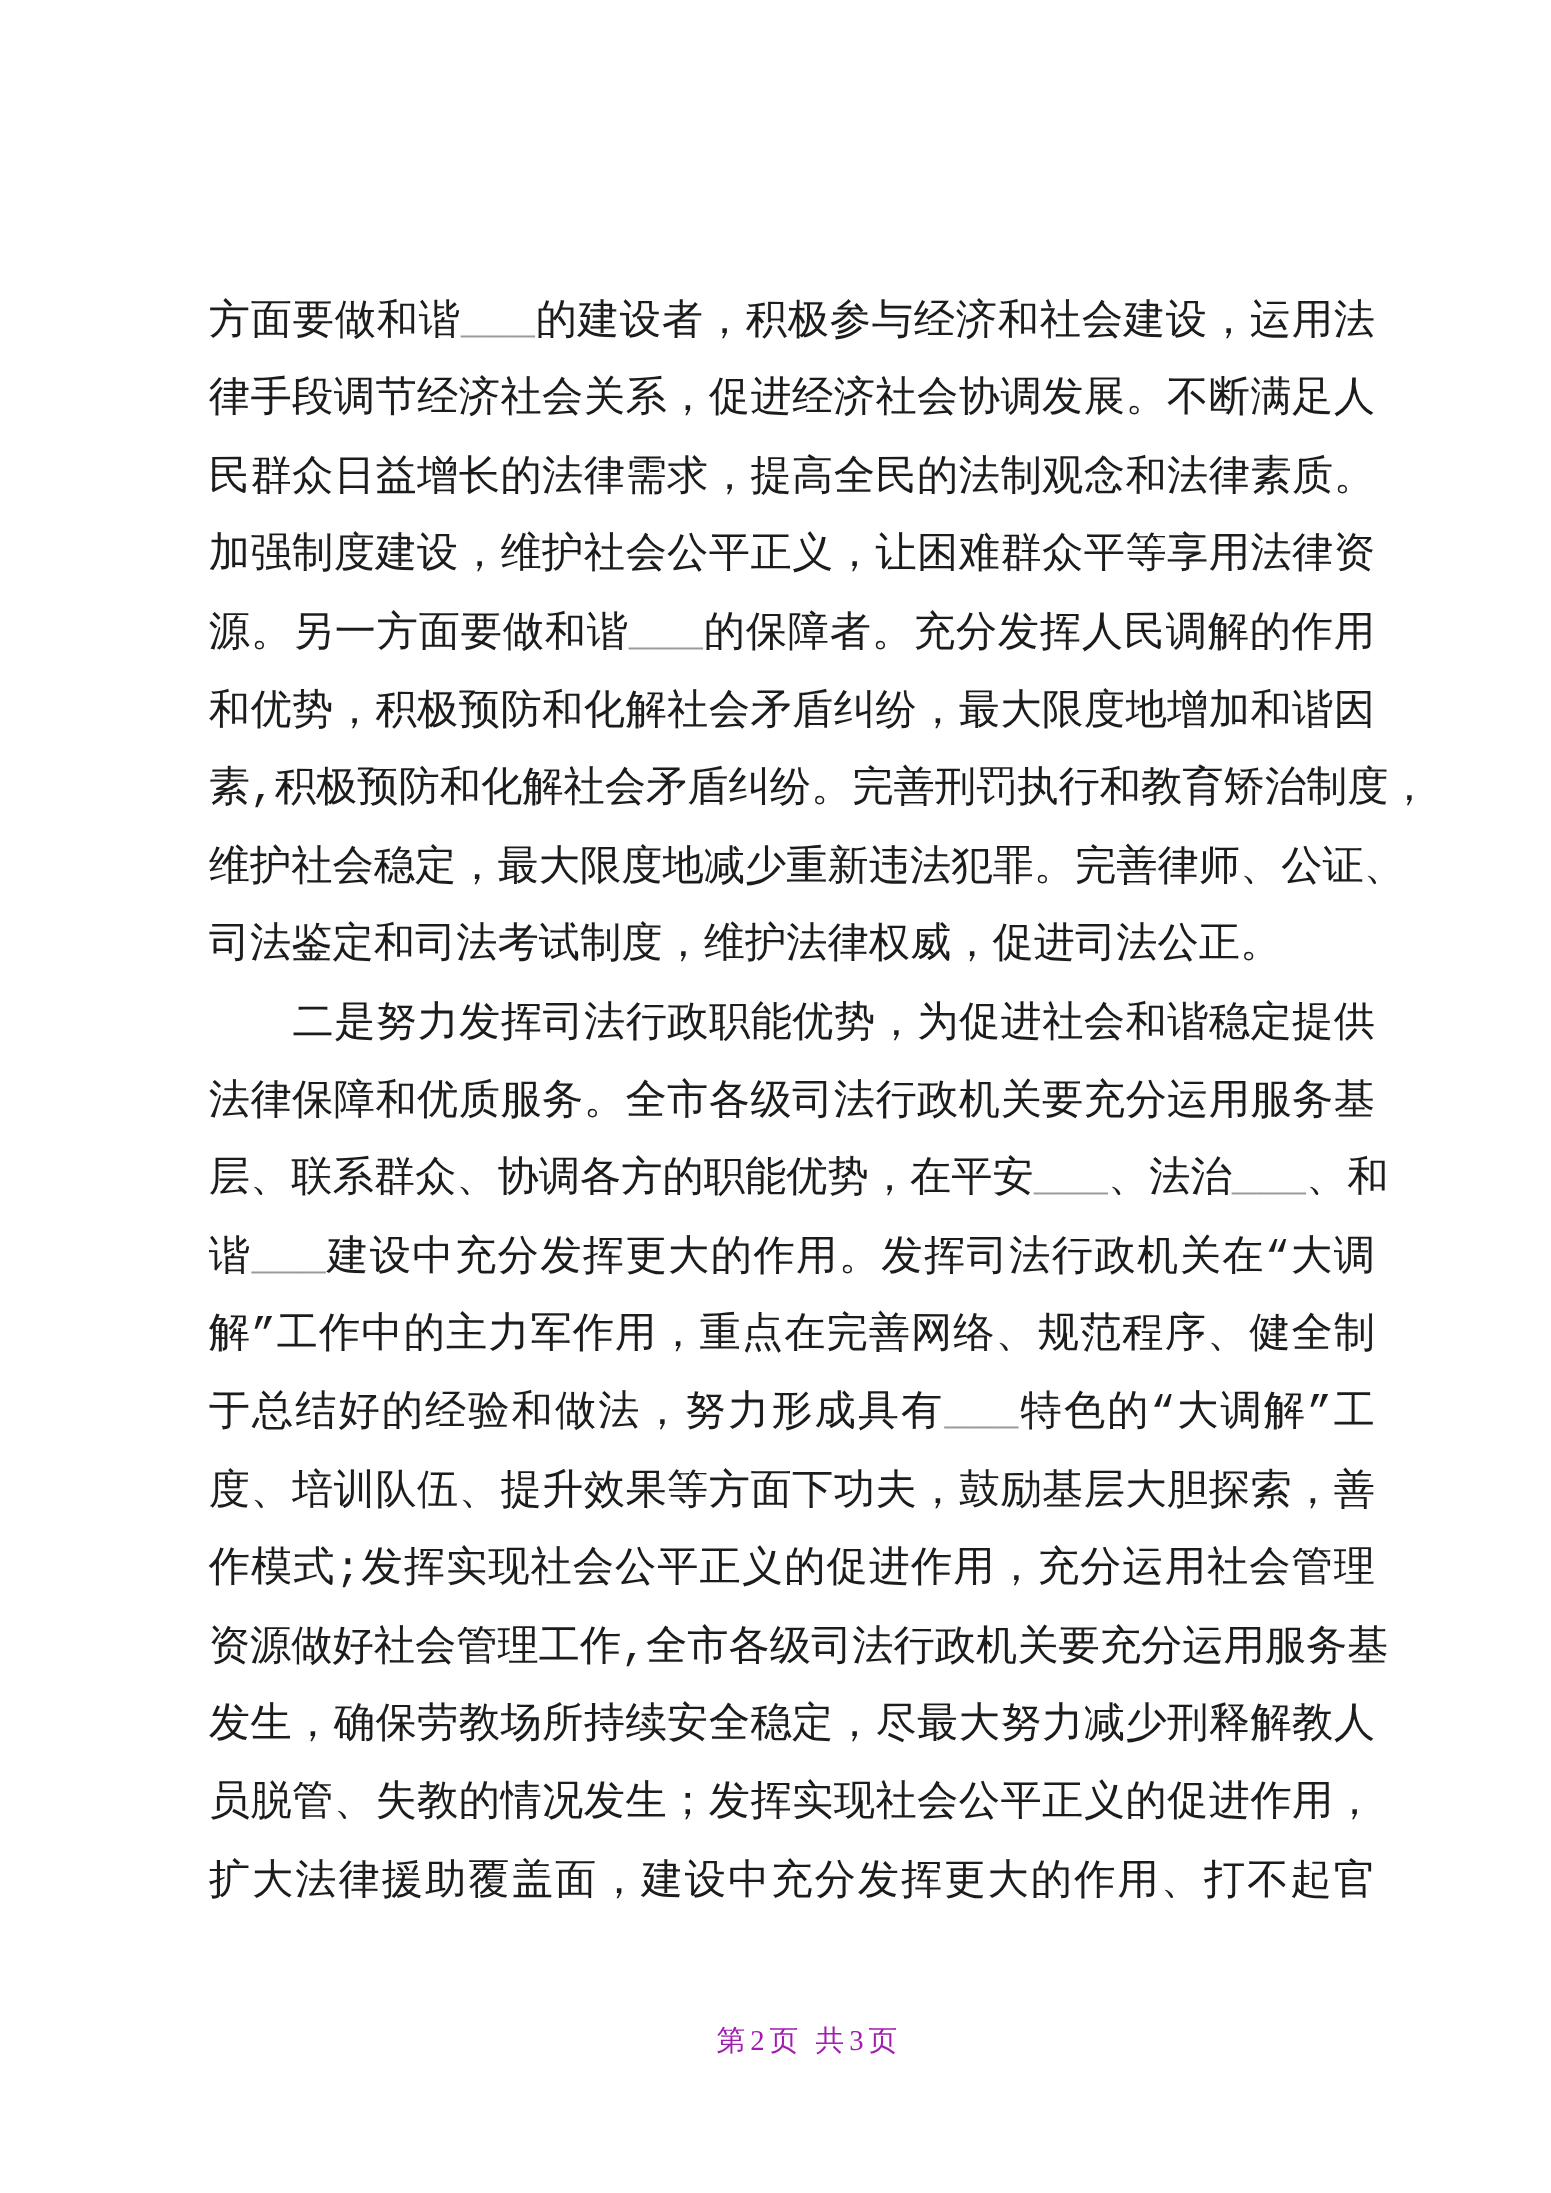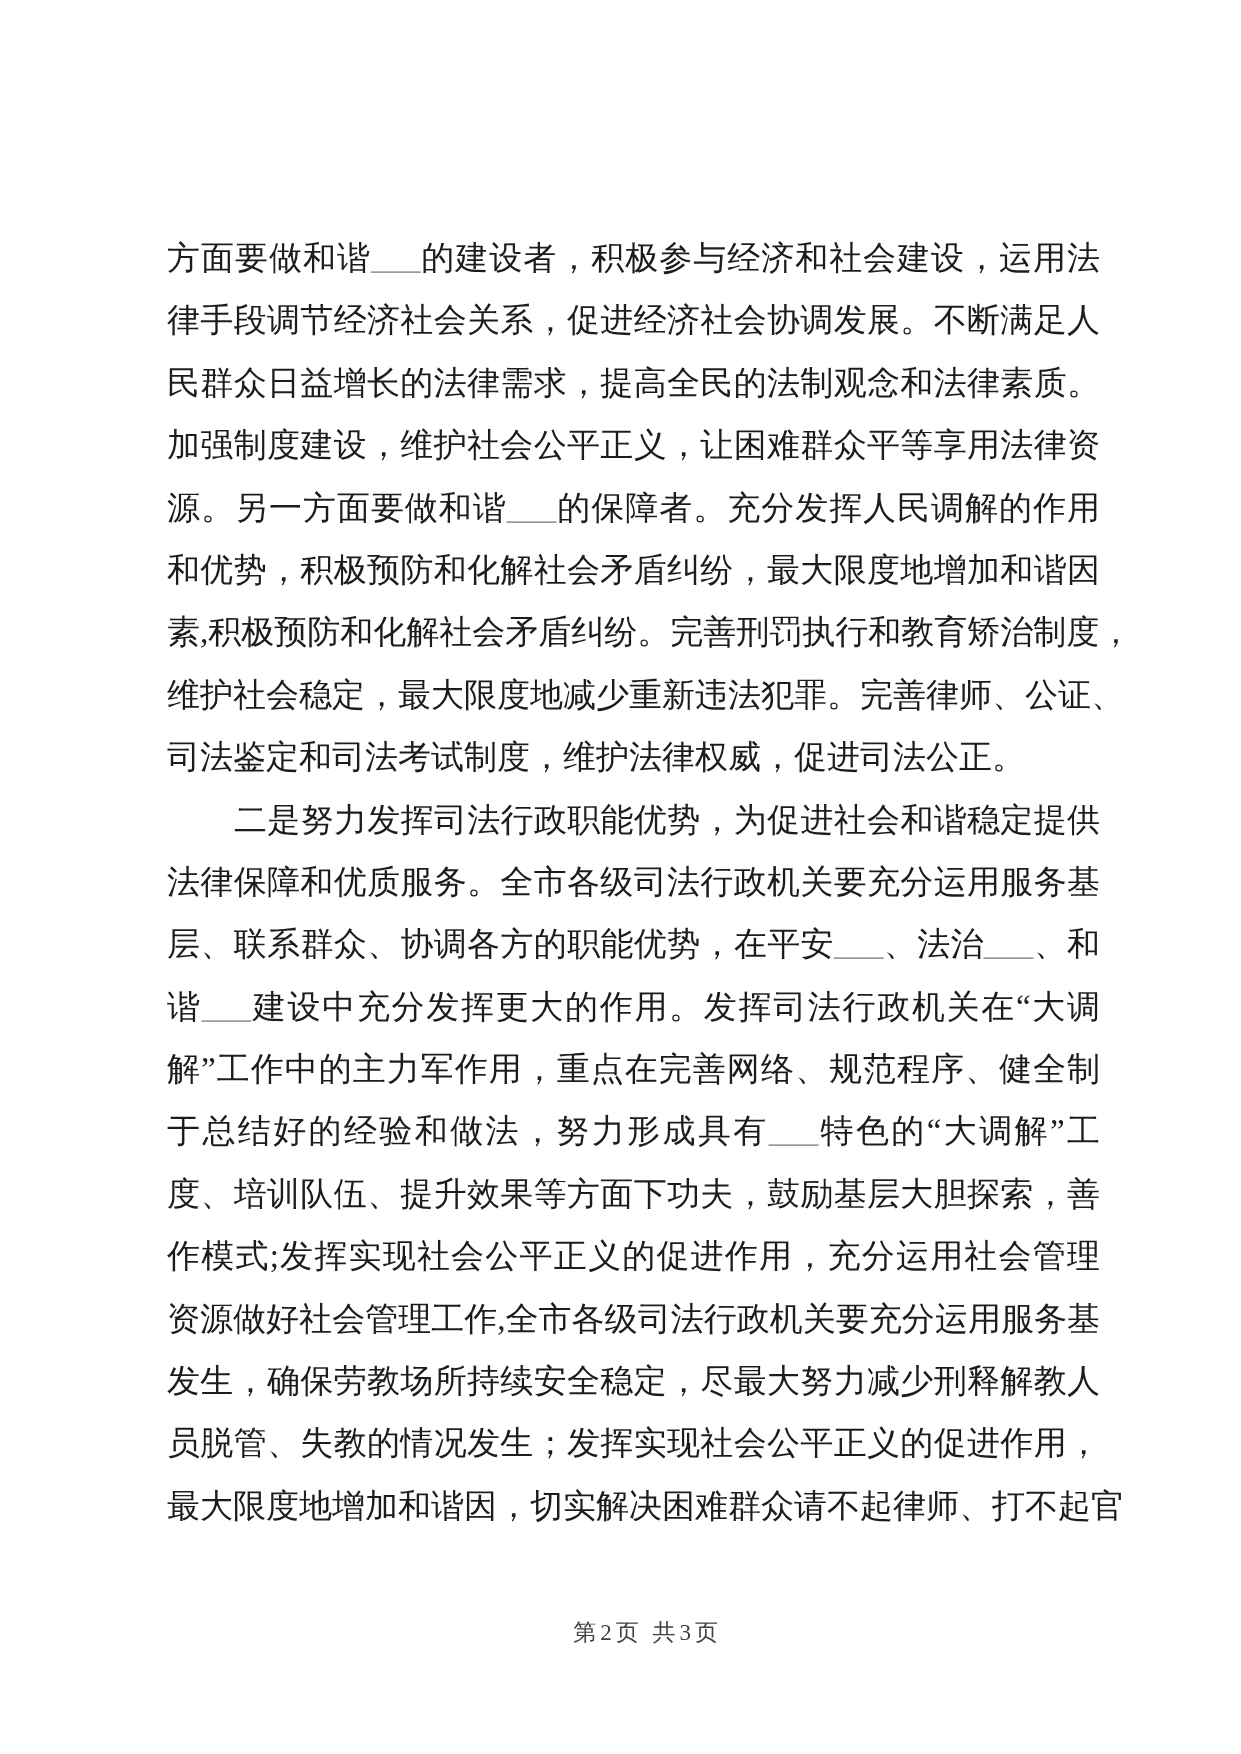--- a/index.html
+++ b/index.html
@@ -30,40 +30,41 @@
     font-size: 33px;
     line-height: 62.4px;
     color: #1c1c1c;
     letter-spacing: 0;
   }
   .line {
     text-align: justify;
     text-align-last: justify;
     white-space: nowrap;
     height: 62.4px;
+    font-family: Liberation Mono, monospace;
   }
   .line.para-end {
     text-align-last: left;
   }
   .line.indent {
     text-indent: 67px;
   }
   .blank {
     color: #9a9a9a;
     letter-spacing: 0;
   }
   .footer {
     position: absolute;
     top: 1618px;
     left: 0;
     width: 100%;
     text-align: center;
     font-size: 23px;
     line-height: 30px;
-    color: #404040;
+    color: #a21caf;
     letter-spacing: 4px;
     padding-left: 54px;
     box-sizing: border-box;
   }
 </style>
 </head>
 <body>
 
 <div class="page">
   <div class="doc-body" id="doc-body">
@@ -80,18 +81,18 @@
       <div class="line">法律保障和优质服务。全市各级司法行政机关要充分运用服务基</div>
       <div class="line">层、联系群众、协调各方的职能优势，在平安<span class="blank">___</span>、法治<span class="blank">___</span>、和</div>
       <div class="line">谐<span class="blank">___</span>建设中充分发挥更大的作用。发挥司法行政机关在“大调</div>
       <div class="line">解”工作中的主力军作用，重点在完善网络、规范程序、健全制</div>
       <div class="line">于总结好的经验和做法，努力形成具有<span class="blank">___</span>特色的“大调解”工</div>
       <div class="line">度、培训队伍、提升效果等方面下功夫，鼓励基层大胆探索，善</div>
       <div class="line">作模式;发挥实现社会公平正义的促进作用，充分运用社会管理</div>
       <div class="line">资源做好社会管理工作,全市各级司法行政机关要充分运用服务基</div>
       <div class="line">发生，确保劳教场所持续安全稳定，尽最大努力减少刑释解教人</div>
       <div class="line">员脱管、失教的情况发生；发挥实现社会公平正义的促进作用，</div>
-      <div class="line">最大限度地增加和谐因，切实解决困难群众请不起律师、打不起官</div>
+      <div class="line">扩大法律援助覆盖面，建设中充分发挥更大的作用、打不起官</div>
     </div>
   <div class="footer">
     <span>第2页 共3页</span>
   </div>
 </div>
 
 </body></html>

